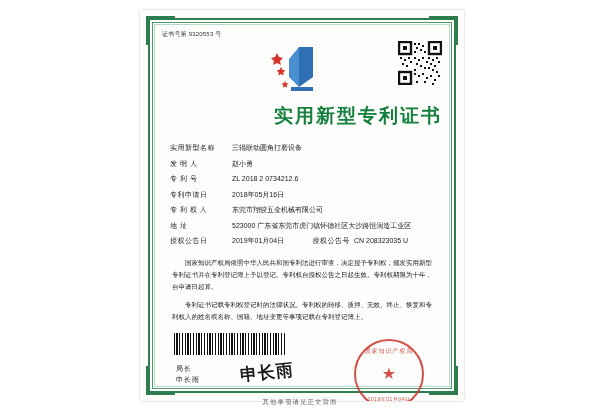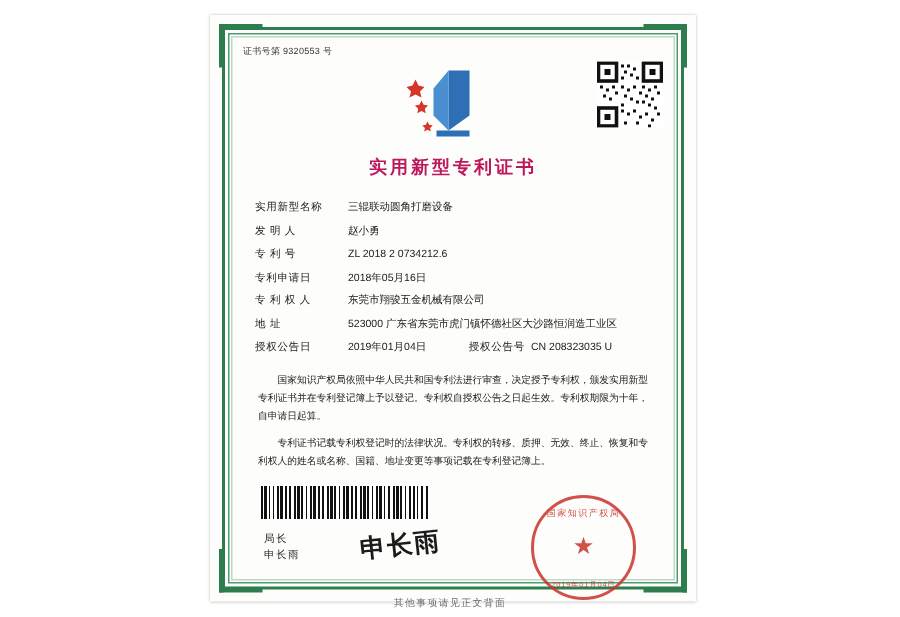--- a/index.html
+++ b/index.html
@@ -96,26 +96,26 @@
     height: 52px;
   }
   .qr-inner {
     position: absolute;
     right: 0px;
     top: 0px;
     width: 44px;
     height: 44px;
   }
   .title {
-    text-align: center;
+    text-align: right;
     font-family: "Liberation Serif", serif;
     font-weight: bold;
-    font-size: 12px;
+    font-size: 19px;
     letter-spacing: 2px;
-    color: #be185d;
+    color: #15803d;
     margin-top: 4px;
     margin-bottom: 14px;
   }
   .fields {
     margin: 0 8px;
   }
   .field {
     display: flex;
     align-items: flex-start;
     font-size: 7px;

